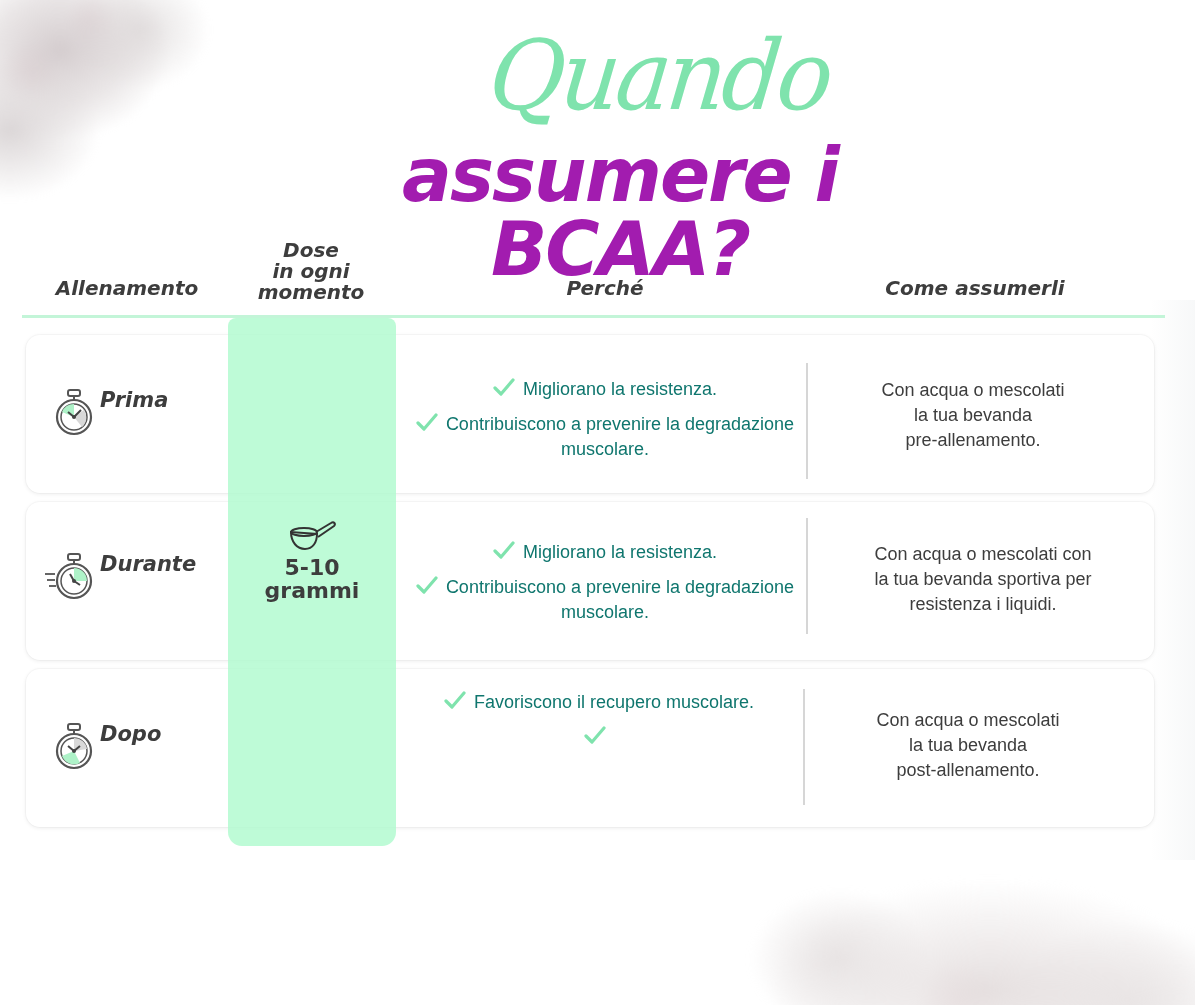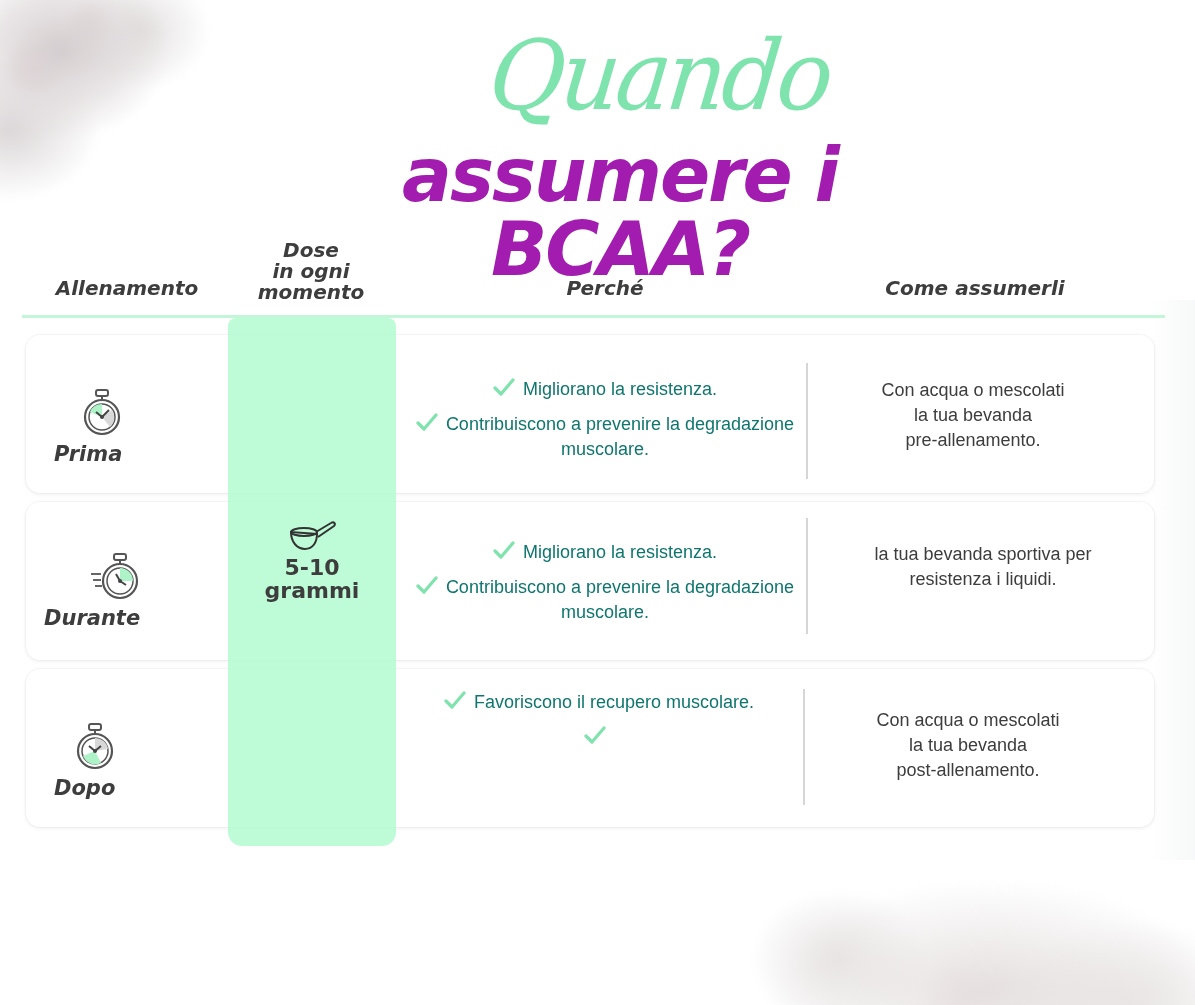--- a/index.html
+++ b/index.html
@@ -65,21 +65,21 @@
   .card-2 { top: 502px; height: 158px; }
   .card-3 { top: 669px; height: 158px; }
 
   .dose-band {
     position: absolute; left: 228px; top: 318px; width: 168px; height: 528px;
     background: rgba(176, 250, 206, 0.82); border-radius: 0 0 14px 14px;
     border-top-left-radius: 8px; border-top-right-radius: 8px;
   }
 
   .phase {
-    position: absolute; display: flex; align-items: flex-end; gap: 6px; flex-direction: column;
+    position: absolute; display: flex; align-items: flex-start; gap: 6px;
   }
   .phase .label {
     font-family: "DejaVu Sans", sans-serif; font-weight: bold; font-style: italic;
     font-size: 21px; color: #3d3d3d;
   }
   .phase-1 { left: 54px; top: 388px; }
   .phase-2 { left: 44px; top: 552px; }
   .phase-3 { left: 54px; top: 722px; }
 
   .dose-block {
@@ -243,20 +243,21 @@
 <div class="divider div-1"></div>
 <div class="divider div-2"></div>
 <div class="divider div-3"></div>
 
 <div class="how how-1">
   <div>Con acqua o mescolati</div>
   <div>la tua bevanda</div>
   <div>pre-allenamento.</div>
 </div>
 <div class="how how-2">
+  <div>Con acqua o mescolati con</div>
   <div>la tua bevanda sportiva per</div>
   <div>resistenza i liquidi.</div>
 </div>
 <div class="how how-3">
   <div>Con acqua o mescolati</div>
   <div>la tua bevanda</div>
   <div>post-allenamento.</div>
 </div>
 
 </body></html>

